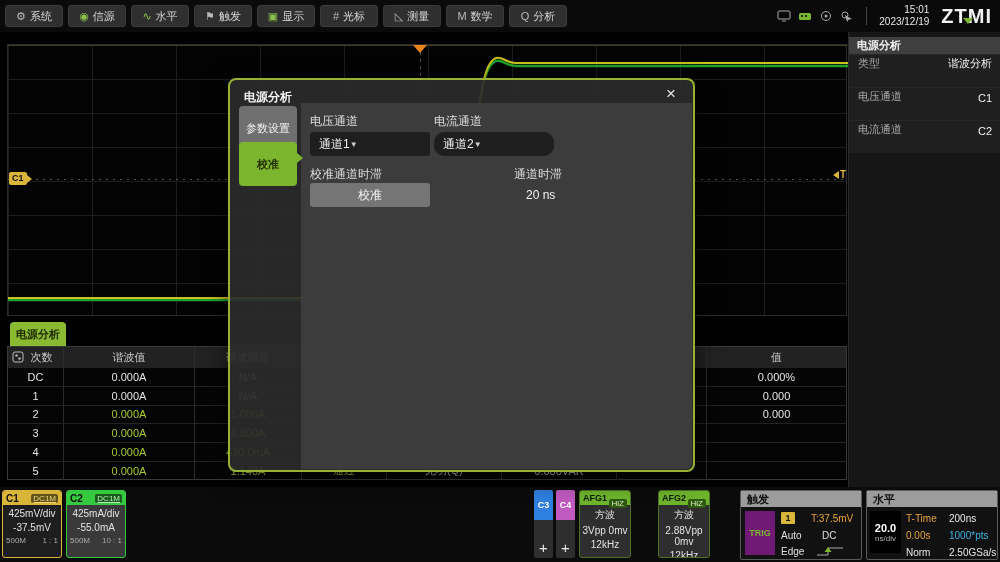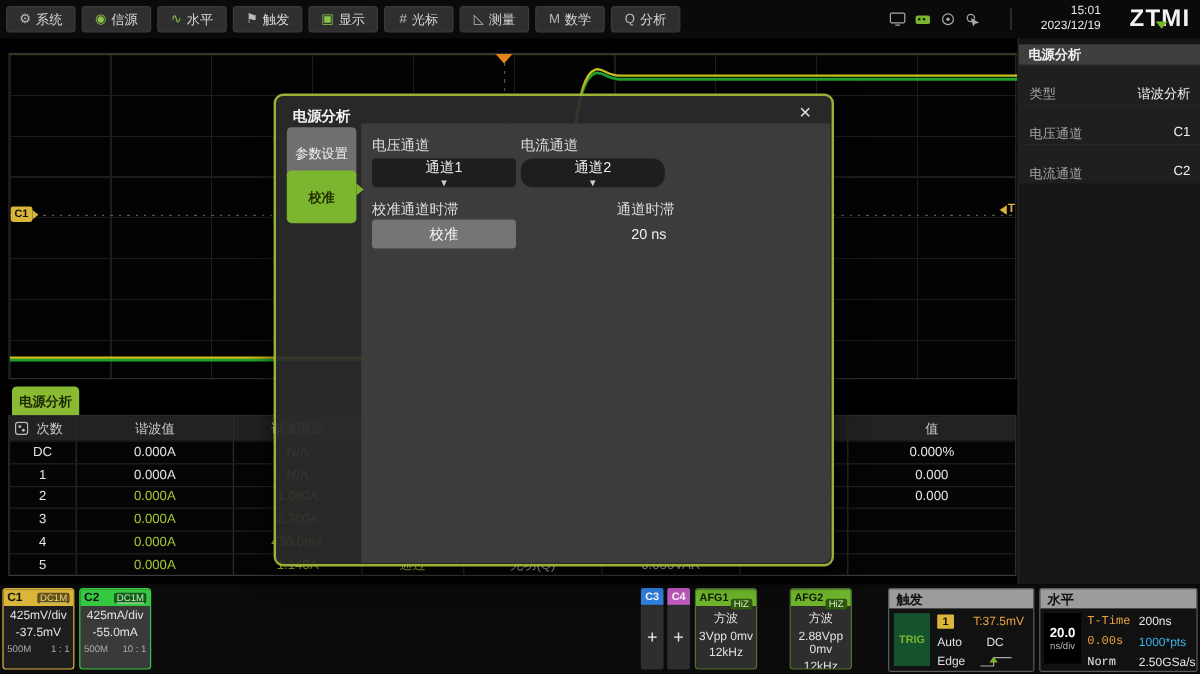--- a/index.html
+++ b/index.html
@@ -7,21 +7,21 @@
               font-family:"Liberation Sans", sans-serif; -webkit-font-smoothing:antialiased; }
 
   
   .toolbar { position:absolute; left:0; top:0; width:1000px; height:32px; background:#0a0a0a;
              display:flex; align-items:center; }
   .tb-btn { width:58px; height:22px; margin-left:5px; background:#2f2f2f; border:1px solid #3a3a3a;
             border-radius:3px; display:flex; align-items:center; justify-content:center; gap:4px;
             color:#d6d6d6; font-size:11px; cursor:pointer; }
   .tb-ico { font-size:11px; color:#b8b8b8; line-height:1; }
   .tb-ico.green { color:#8bc34a; }
-  .tb-right { position:absolute; right:6px; top:0; height:32px; display:flex; align-items:center; gap:24px; }
+  .tb-right { position:absolute; right:6px; top:0; height:32px; display:flex; align-items:center; gap:12px; }
   .sys-icos { display:flex; align-items:center; gap:7px; }
   .tb-div { width:1px; height:18px; background:#444; }
   .clock { text-align:right; color:#e8e8e8; font-size:10px; line-height:1.25; }
   .logo { position:relative; color:#f2f2f2; font-size:20px; font-weight:bold; letter-spacing:1px;
           padding-right:2px; }
   .logo-tri { position:absolute; left:22px; top:13px; width:0; height:0;
               border-left:5px solid transparent; border-right:5px solid transparent;
               border-top:6px solid #7cb52e; }
 
   
@@ -46,21 +46,21 @@
               display:flex; align-items:center; gap:1px; }
   .t-arrow { width:0; height:0; border-top:4px solid transparent; border-bottom:4px solid transparent;
              border-right:6px solid #d9b53a; }
 
   
   .rpanel { position:absolute; left:848px; top:32px; width:152px; height:455px; background:#161616;
             border-left:1px solid #2a2a2a; }
   .rp-card { position:absolute; left:0; top:5px; width:152px; background:#1f1f1f; }
   .rp-head { height:17px; background:#3f3f3f; color:#f0f0f0; font-size:11px; font-weight:bold;
              display:flex; align-items:center; padding-left:8px; }
-  .rp-row { height:20px; display:flex; align-items:flex-start; justify-content:space-between;
+  .rp-row { height:20px; display:flex; align-items:flex-end; justify-content:space-between;
             padding:16px 9px; border-top:1px solid #262626;gap:15px; }
   .rp-row .l { color:#a5a5a5; font-size:11px; }
   .rp-row .v { color:#f2f2f2; font-size:11px; }
 
   
   .pa-tab { position:absolute; left:10px; top:322px; width:56px; height:24px; background:#8aba32;
             border-radius:4px 4px 0 0; display:flex; align-items:center; justify-content:center;
             color:#1d2900; font-size:11px; font-weight:bold; }
   .ptable { position:absolute; left:7px; top:346px; width:840px; height:134px; background:#050505;
             border:1px solid #3a3a3a; display:grid;
@@ -85,70 +85,70 @@
   .m-content { position:absolute; left:71px; top:23px; right:1px; bottom:1px;
                background:rgba(62,62,62,0.90); border-radius:0 0 6px 0; }
   .m-tab { position:absolute; left:9px; width:58px; height:44px; border-radius:4px;
            display:flex; align-items:center; justify-content:center; font-size:11px; cursor:pointer; }
   .m-tab.inactive { top:26px; background:#6f6f6f; color:#f2f2f2; }
   .m-tab.active { top:62px; background:#7cb52e; color:#233000; font-weight:bold; }
   .m-tab.active:after { content:""; position:absolute; right:-6px; top:11px; border-top:5px solid transparent;
            border-bottom:5px solid transparent; border-left:6px solid #7cb52e; }
   .m-label { position:absolute; color:#dcdcdc; font-size:12px; }
   .m-dd { position:absolute; width:120px; height:24px; background:#1e1e1e; border-radius:3px;
-          display:flex; align-items:center; justify-content:center; padding:0 9px;
-          color:#f0f0f0; font-size:12px; cursor:pointer;flex-direction:column; }
+          display:flex; align-items:center; justify-content:flex-start; padding:0 9px;
+          color:#f0f0f0; font-size:12px; cursor:pointer; }
   .dd-caret { font-size:8px; color:#cfcfcf; }
   .m-btn { position:absolute; width:120px; height:24px; background:#757575; border-radius:3px;
            display:flex; align-items:center; justify-content:center; color:#f4f4f4; font-size:12px;
            cursor:pointer; }
   .m-value { position:absolute; color:#f0f0f0; font-size:12px; }
 
   
   .bottom { position:absolute; left:0; top:487px; width:1000px; height:75px; background:#0b0b0b; }
   .chbox { position:absolute; top:3px; height:68px; width:60px; border-radius:3px; overflow:hidden;
            background:#1e1e1e; border:1px solid #555; cursor:pointer; }
   .chbox .hd { height:14px; display:flex; align-items:center; justify-content:space-between; padding:0 3px; }
   .chbox .hd .cid { font-size:10px; font-weight:bold; color:#101010; }
   .chbox .hd .cpl { font-size:8px; padding:0 2px; border-radius:2px; background:rgba(0,0,0,0.55);text-decoration:underline; }
   .chbox .ln { text-align:center; font-size:10px; color:#e2e2e2; margin-top:3px; }
   .chbox .ft { display:flex; justify-content:space-between; padding:3px 3px 0 3px; font-size:8px; color:#aaa; }
   .minibox { position:absolute; top:3px; width:19px; height:68px; background:#2e2e2e; border-radius:2px;
              overflow:hidden; cursor:pointer; }
-  .minibox .hd { height:14px; display:flex; align-items:center; justify-content:center;
+  .minibox .hd { height:30px; display:flex; align-items:center; justify-content:center;
                  font-size:9px; font-weight:bold; color:#fff; }
   .minibox .plus { height:54px; display:flex; align-items:center; justify-content:center;
                    color:#e8e8e8; font-size:15px; }
   .afgbox { position:absolute; top:3px; width:52px; height:68px; background:#2e2e2e; border-radius:3px;
             overflow:hidden; border:1px solid #4c722a; cursor:pointer; }
   .afgbox .hd { height:14px; background:#6fb52c; display:flex; align-items:center;
                 justify-content:space-between; padding:0 3px; }
   .afgbox .hd .aid { font-size:9px; font-weight:bold; color:#0e1a00; }
   .afgbox .hd .hiz { font-size:8px; color:#d8eec2; background:#2e5a10; border-radius:2px; padding:0 3px;margin-top:10px; }
   .afgbox .ln { text-align:center; font-size:10px; color:#e2e2e2; margin-top:3px; }
   .panel { position:absolute; top:3px; height:70px; border:1px solid #5a5a5a; background:#111; border-radius:2px; }
   .panel .hd { height:16px; background:#9c9c9c; color:#111; font-size:11px; font-weight:bold;
                display:flex; align-items:center; padding-left:6px; }
-  .trig-box { position:absolute; left:4px; top:20px; width:30px; height:44px; background:#14532d;
+  .trig-box { position:absolute; left:4px; top:20px; width:30px; height:44px; background:#701a75;
               display:flex; align-items:center; justify-content:center; color:#7cb52e;
               font-size:9px; font-weight:bold; }
   .src-badge { position:absolute; left:40px; top:21px; width:14px; height:12px; background:#d9b53a;
                color:#111; font-size:9px; font-weight:bold; display:flex; align-items:center;
                justify-content:center; border-radius:1px; }
   .tlevel { position:absolute; left:70px; top:22px; color:#e8a33d; font-size:10px; }
   .tmode  { position:absolute; left:40px; top:39px; color:#e0e0e0; font-size:10px; }
   .tcoup  { position:absolute; left:81px; top:39px; color:#e0e0e0; font-size:10px; }
   .ttype  { position:absolute; left:40px; top:55px; color:#e0e0e0; font-size:10px; }
   .tedge  { position:absolute; left:74px; top:54px; }
   .hscale { position:absolute; left:3px; top:20px; width:31px; height:42px; background:#000;
             display:flex; flex-direction:column; align-items:center; justify-content:center; }
   .hscale .n { color:#fff; font-size:11px; font-weight:bold; }
   .hscale .u { color:#b5b5b5; font-size:8px; }
   .hrow { position:absolute; left:39px; display:flex; gap:7px; font-size:10px; }
-  .hl { width:36px;font-family:Liberation Mono, monospace; }
+  .hl { width:36px; }
   .or { color:#e8a33d; } .wh { color:#e8e8e8; } .cy { color:#3db5e6; }
 </style>
 </head>
 <body>
 
 <div class="toolbar">
   <div class="tb-btn">
     <span class="tb-ico">⚙</span>
     <span>系统</span>
   </div>

